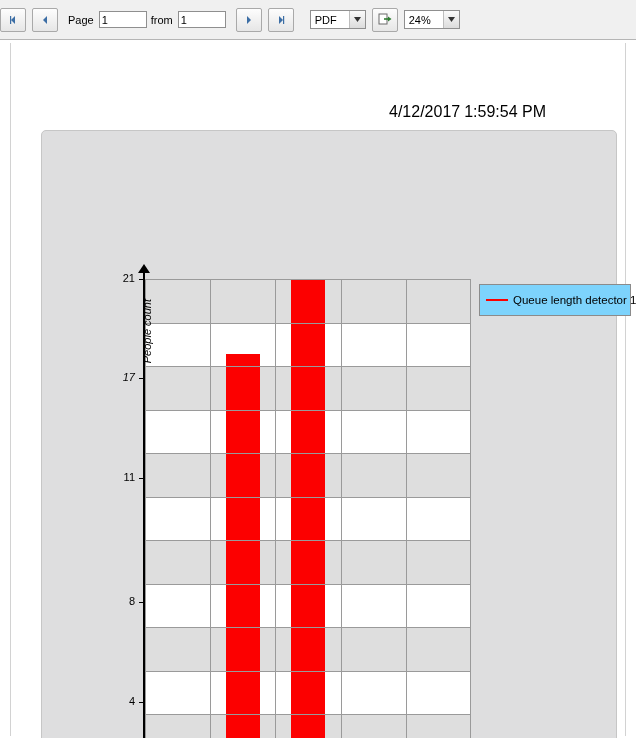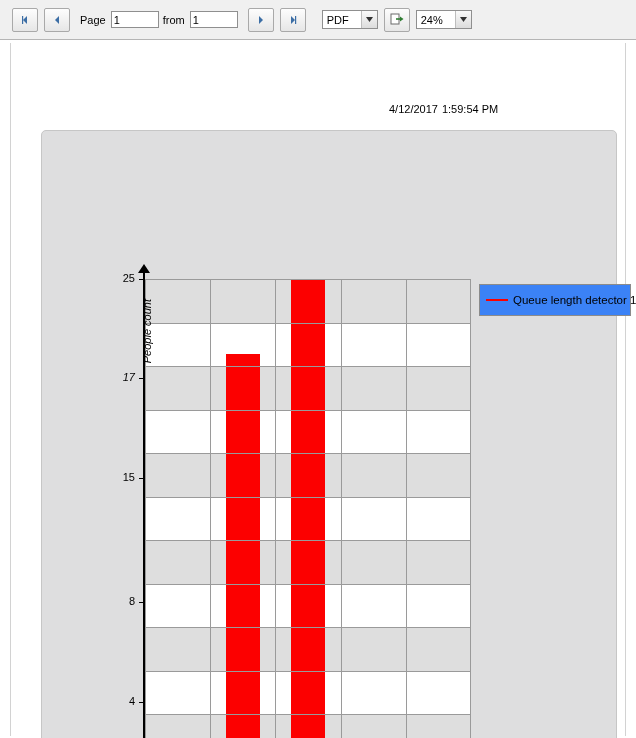--- a/index.html
+++ b/index.html
@@ -19,21 +19,20 @@
   
   .toolbar {
     position: absolute;
     left: 0; top: 0;
     width: 636px;
     height: 40px;
     background: #f0f0f0;
     border-bottom: 1px solid #b5b5b5;
     display: flex;
     align-items: center;
-    padding-left: 12px;
     box-sizing: border-box;
   }
   .tb-btn {
     width: 24px; height: 22px;
     border: 1px solid #a9a9a9;
     background: linear-gradient(#fdfdfd, #e6e6e6);
     border-radius: 2px;
     margin-right: 6px;
     display: flex;
     align-items: center;
@@ -104,21 +103,21 @@
     height: 693px;
     background: #ffffff;
     border-left: 1px solid #d2d2d2;
     border-right: 1px solid #d2d2d2;
     box-sizing: border-box;
   }
   .report-timestamp {
     position: absolute;
     left: 389px;
     top: 62px;
-    font-size: 11px;
+    font-size: 16px;
     color: #000;
     white-space: nowrap;
   }
   .report-timestamp .t2 { margin-left: 4px; }
 
   
   .chart-panel {
     position: absolute;
     left: 41px;
     top: 89px;
@@ -205,21 +204,21 @@
     transform: rotate(-90deg) translateX(-100%);
   }
 
   
   .legend {
     position: absolute;
     left: 437px;
     top: 153px;
     width: 152px;
     height: 32px;
-    background: #3b82f6;
+    background: #7dd3fc;
     border: 1px solid #8b8b8b;
     display: flex;
     align-items: center;
     box-sizing: border-box;
   }
   .legend-swatch {
     width: 22px;
     height: 2px;
     background: #fc0000;
     margin: 0 5px 0 6px;
@@ -339,25 +338,25 @@
       <div class="axis-y"></div>
       <div class="axis-y-head"></div>
 
       <div class="y-axis-title">People count</div>
 
       <div id="tick-layer">
           <div class="y-tick-label" style="top: 563.571px; left: 63px; width: 30px;">4</div>
           <div class="y-tick-mark" style="top: 570.571px; left: 97px;"></div>
           <div class="y-tick-label" style="top: 464.143px; left: 63px; width: 30px;">8</div>
           <div class="y-tick-mark" style="top: 471.143px; left: 97px;"></div>
-          <div class="y-tick-label" style="top: 339.857px; left: 63px; width: 30px;">15</div>
+          <div class="y-tick-label" style="top: 339.857px; left: 63px; width: 30px;">11</div>
           <div class="y-tick-mark" style="top: 346.857px; left: 97px;"></div>
           <div class="y-tick-label" style="top: 240.429px; left: 63px; width: 30px; font-style: italic;">17</div>
           <div class="y-tick-mark" style="top: 247.429px; left: 97px;"></div>
-          <div class="y-tick-label" style="top: 141px; left: 63px; width: 30px;">25</div>
+          <div class="y-tick-label" style="top: 141px; left: 63px; width: 30px;">21</div>
           <div class="y-tick-mark" style="top: 148px; left: 97px;"></div>
         </div>
 
       <div class="legend">
         <span class="legend-swatch"></span>
         <span class="legend-text">Queue length detector 1</span>
       </div>
     </div>
   </div>
 </div>

